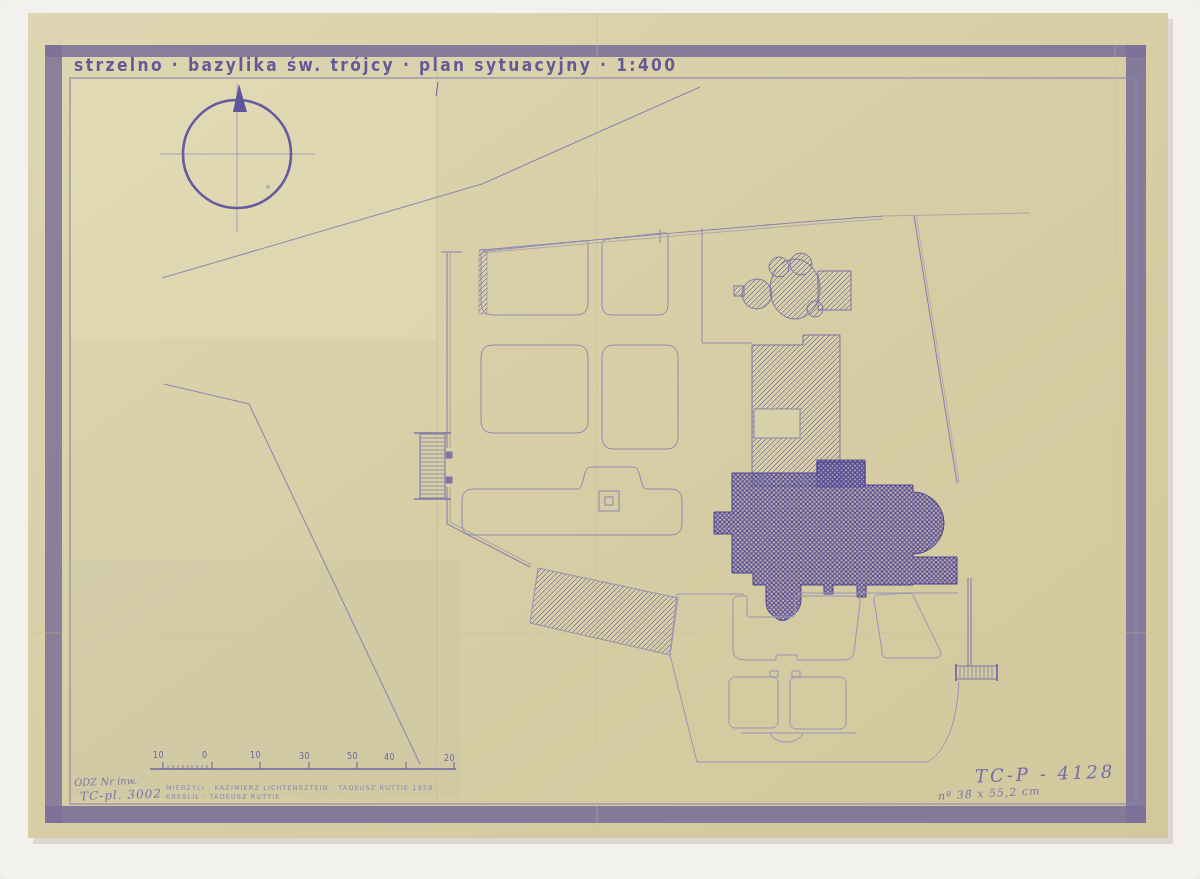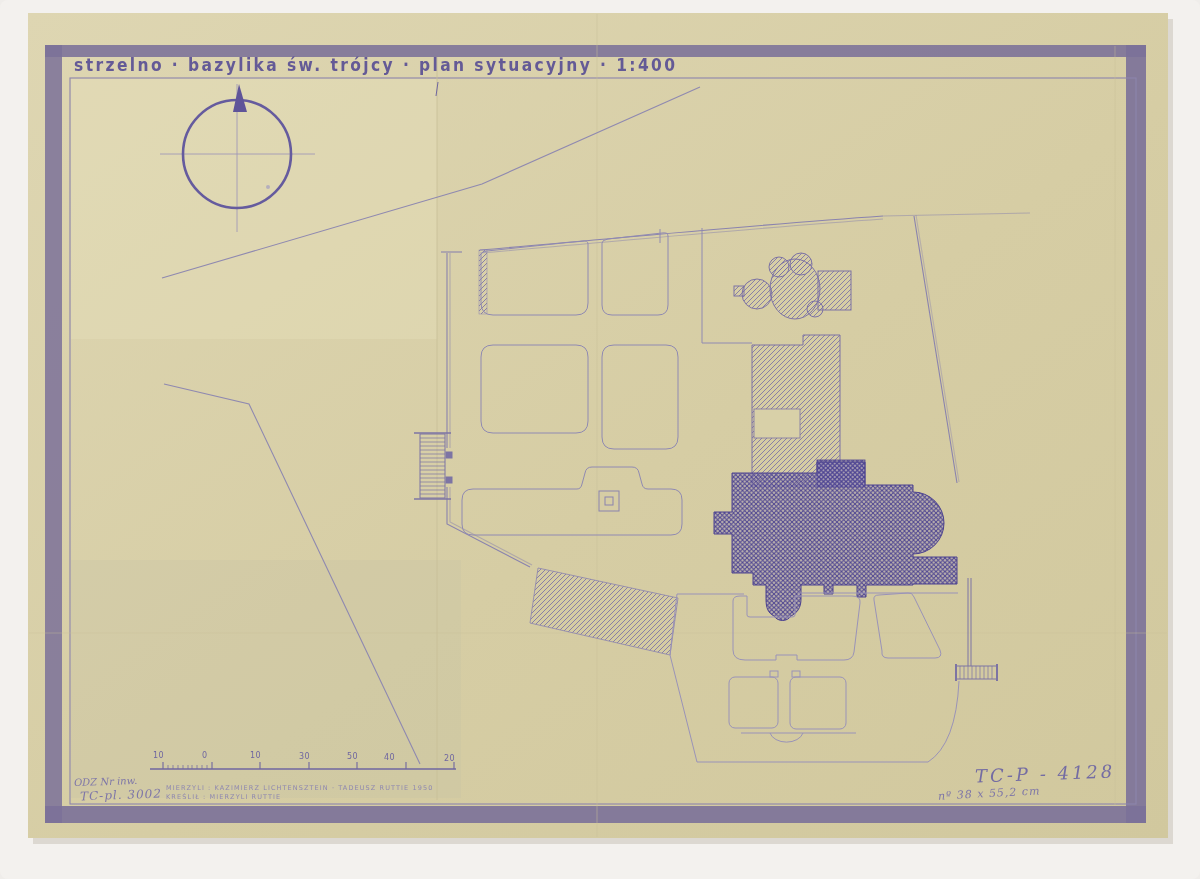--- a/index.html
+++ b/index.html
@@ -167,21 +167,21 @@
 <span class="txt scale-label" style="left:153px;top:751px">10</span>
 <span class="txt scale-label" style="left:202px;top:751px">0</span>
 <span class="txt scale-label" style="left:250px;top:751px">10</span>
 <span class="txt scale-label" style="left:299px;top:752px">30</span>
 <span class="txt scale-label" style="left:347px;top:752px">50</span>
 <span class="txt scale-label" style="left:384px;top:753px">40</span>
 <span class="txt scale-label" style="left:444px;top:754px">20</span>
 
 <div class="txt credits">
   <div>MIERZYLI : KAZIMIERZ LICHTENSZTEIN · TADEUSZ RUTTIE 1950</div>
-  <div>KREŚLIŁ : MIERZYLI RUTTIE</div>
+  <div>KREŚLIŁ : TADEUSZ RUTTIE</div>
 </div>
 
 <div class="txt hw inv1">ODZ Nr inw.</div>
 <div class="txt hw inv2">TC-pl. 3002</div>
 <div class="txt hw cat">TC-P - 4128</div>
 <div class="txt hw size">nº 38 x 55,2 cm</div>
 
 </div>
 
 </body></html>

